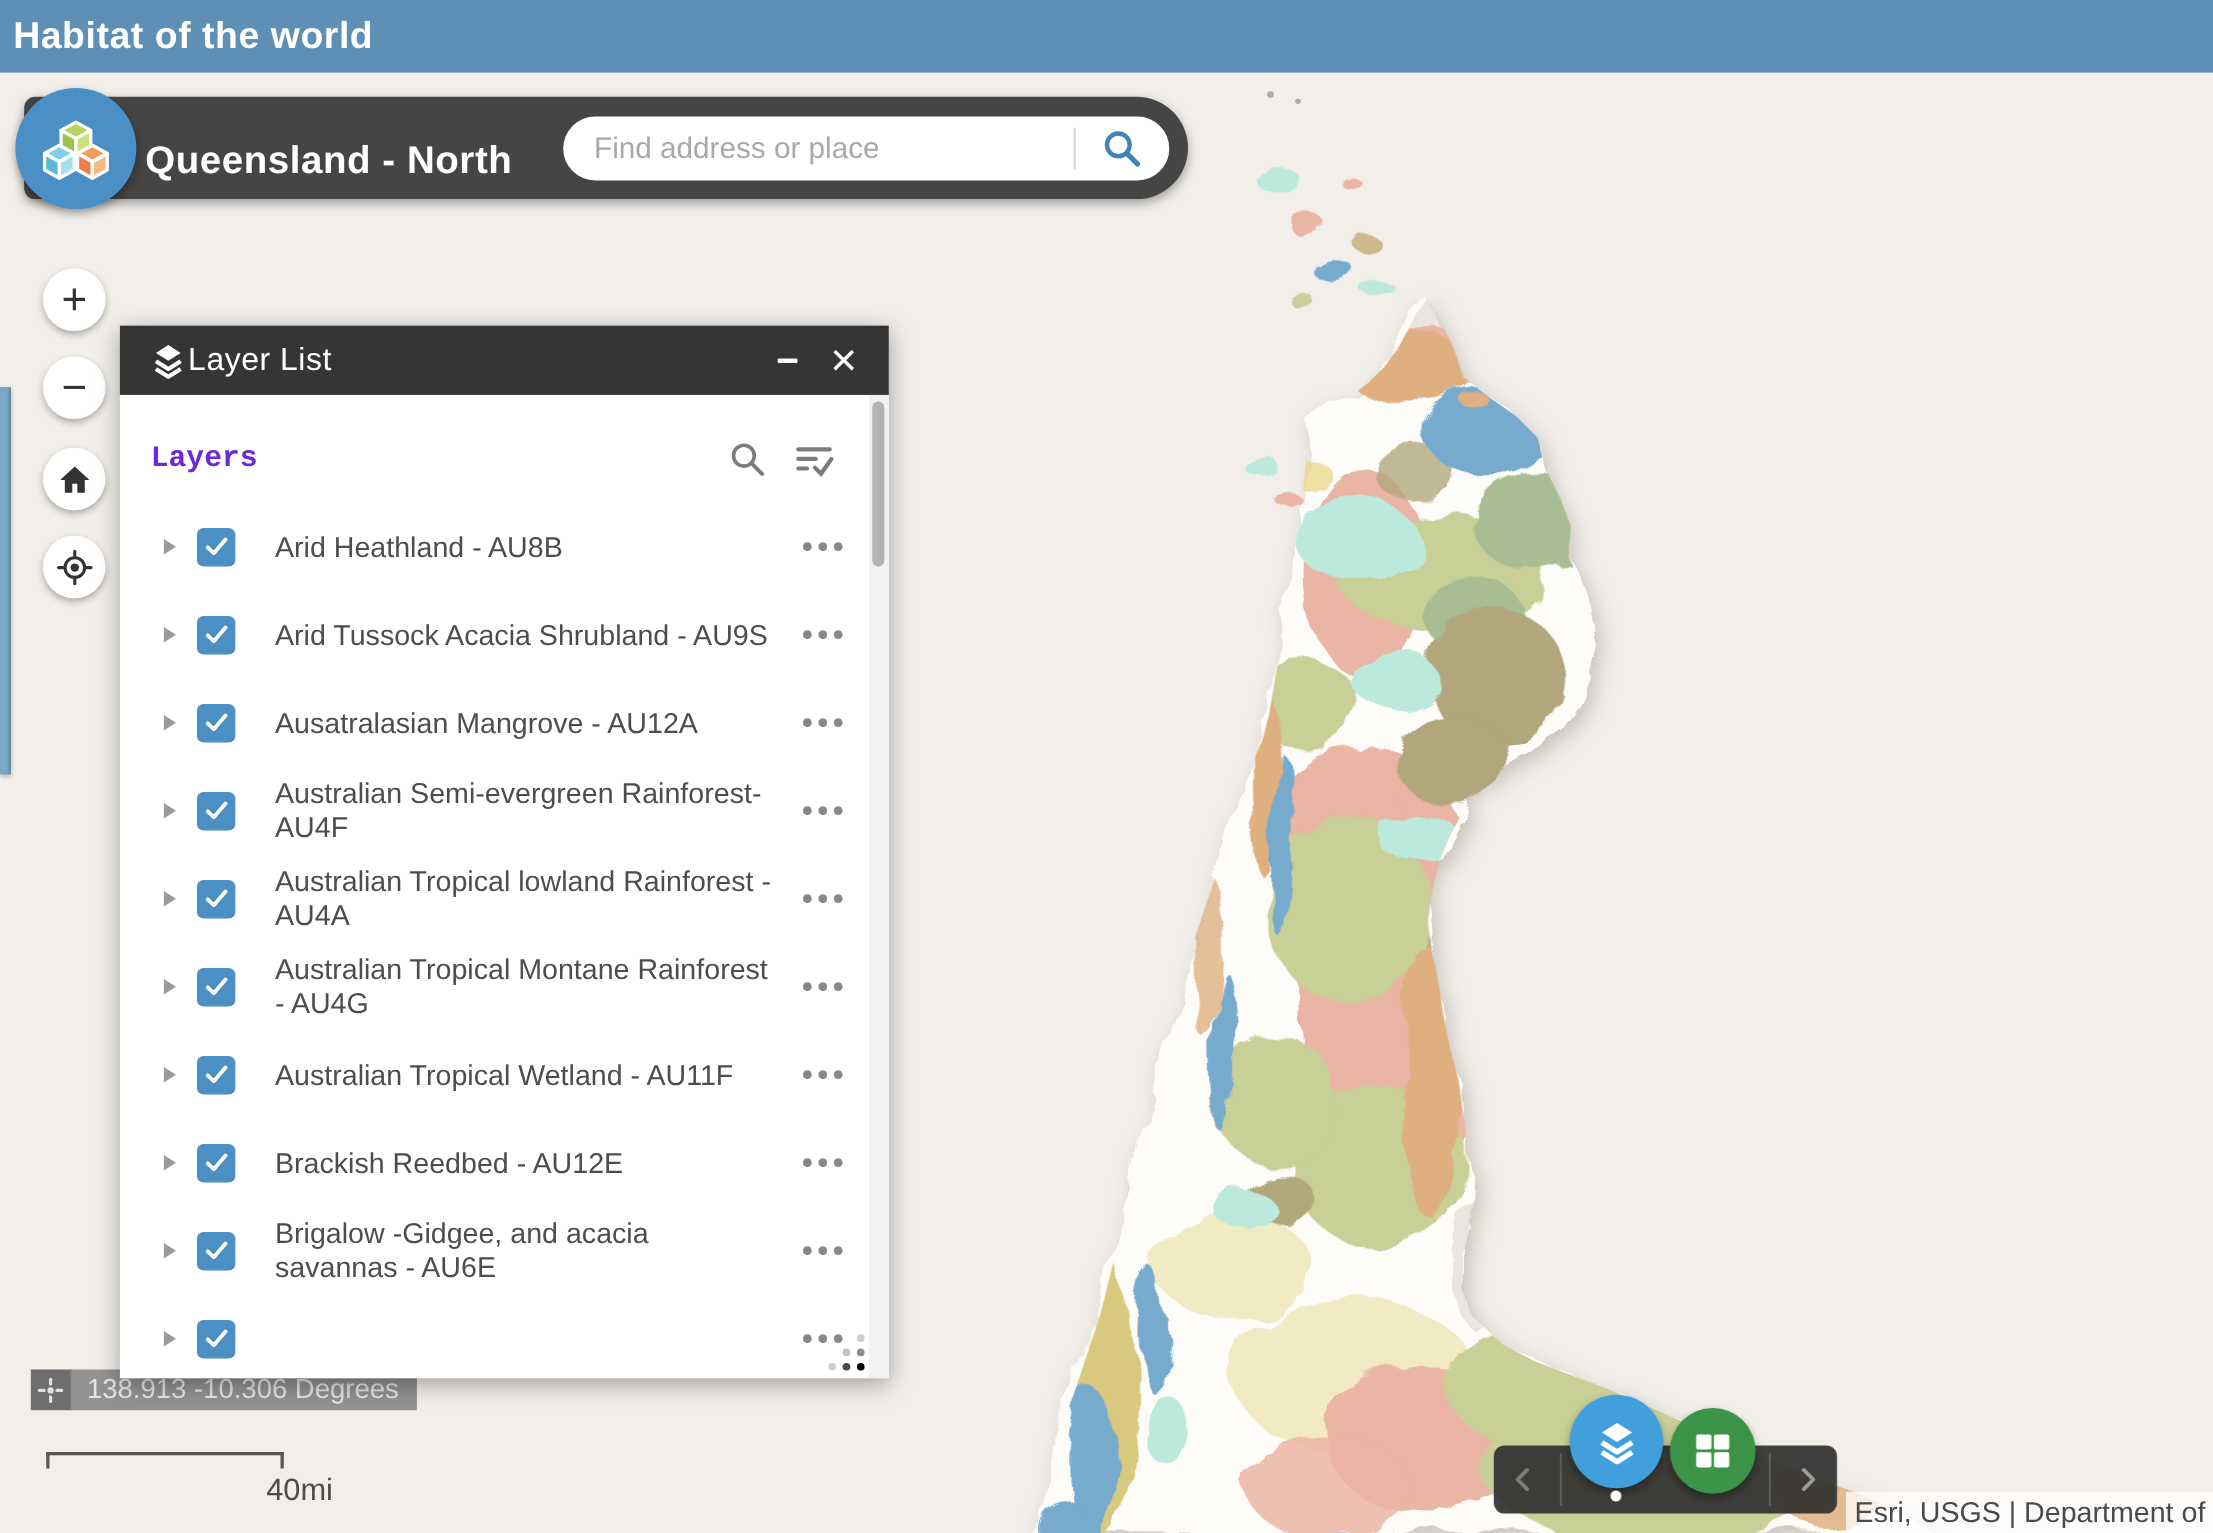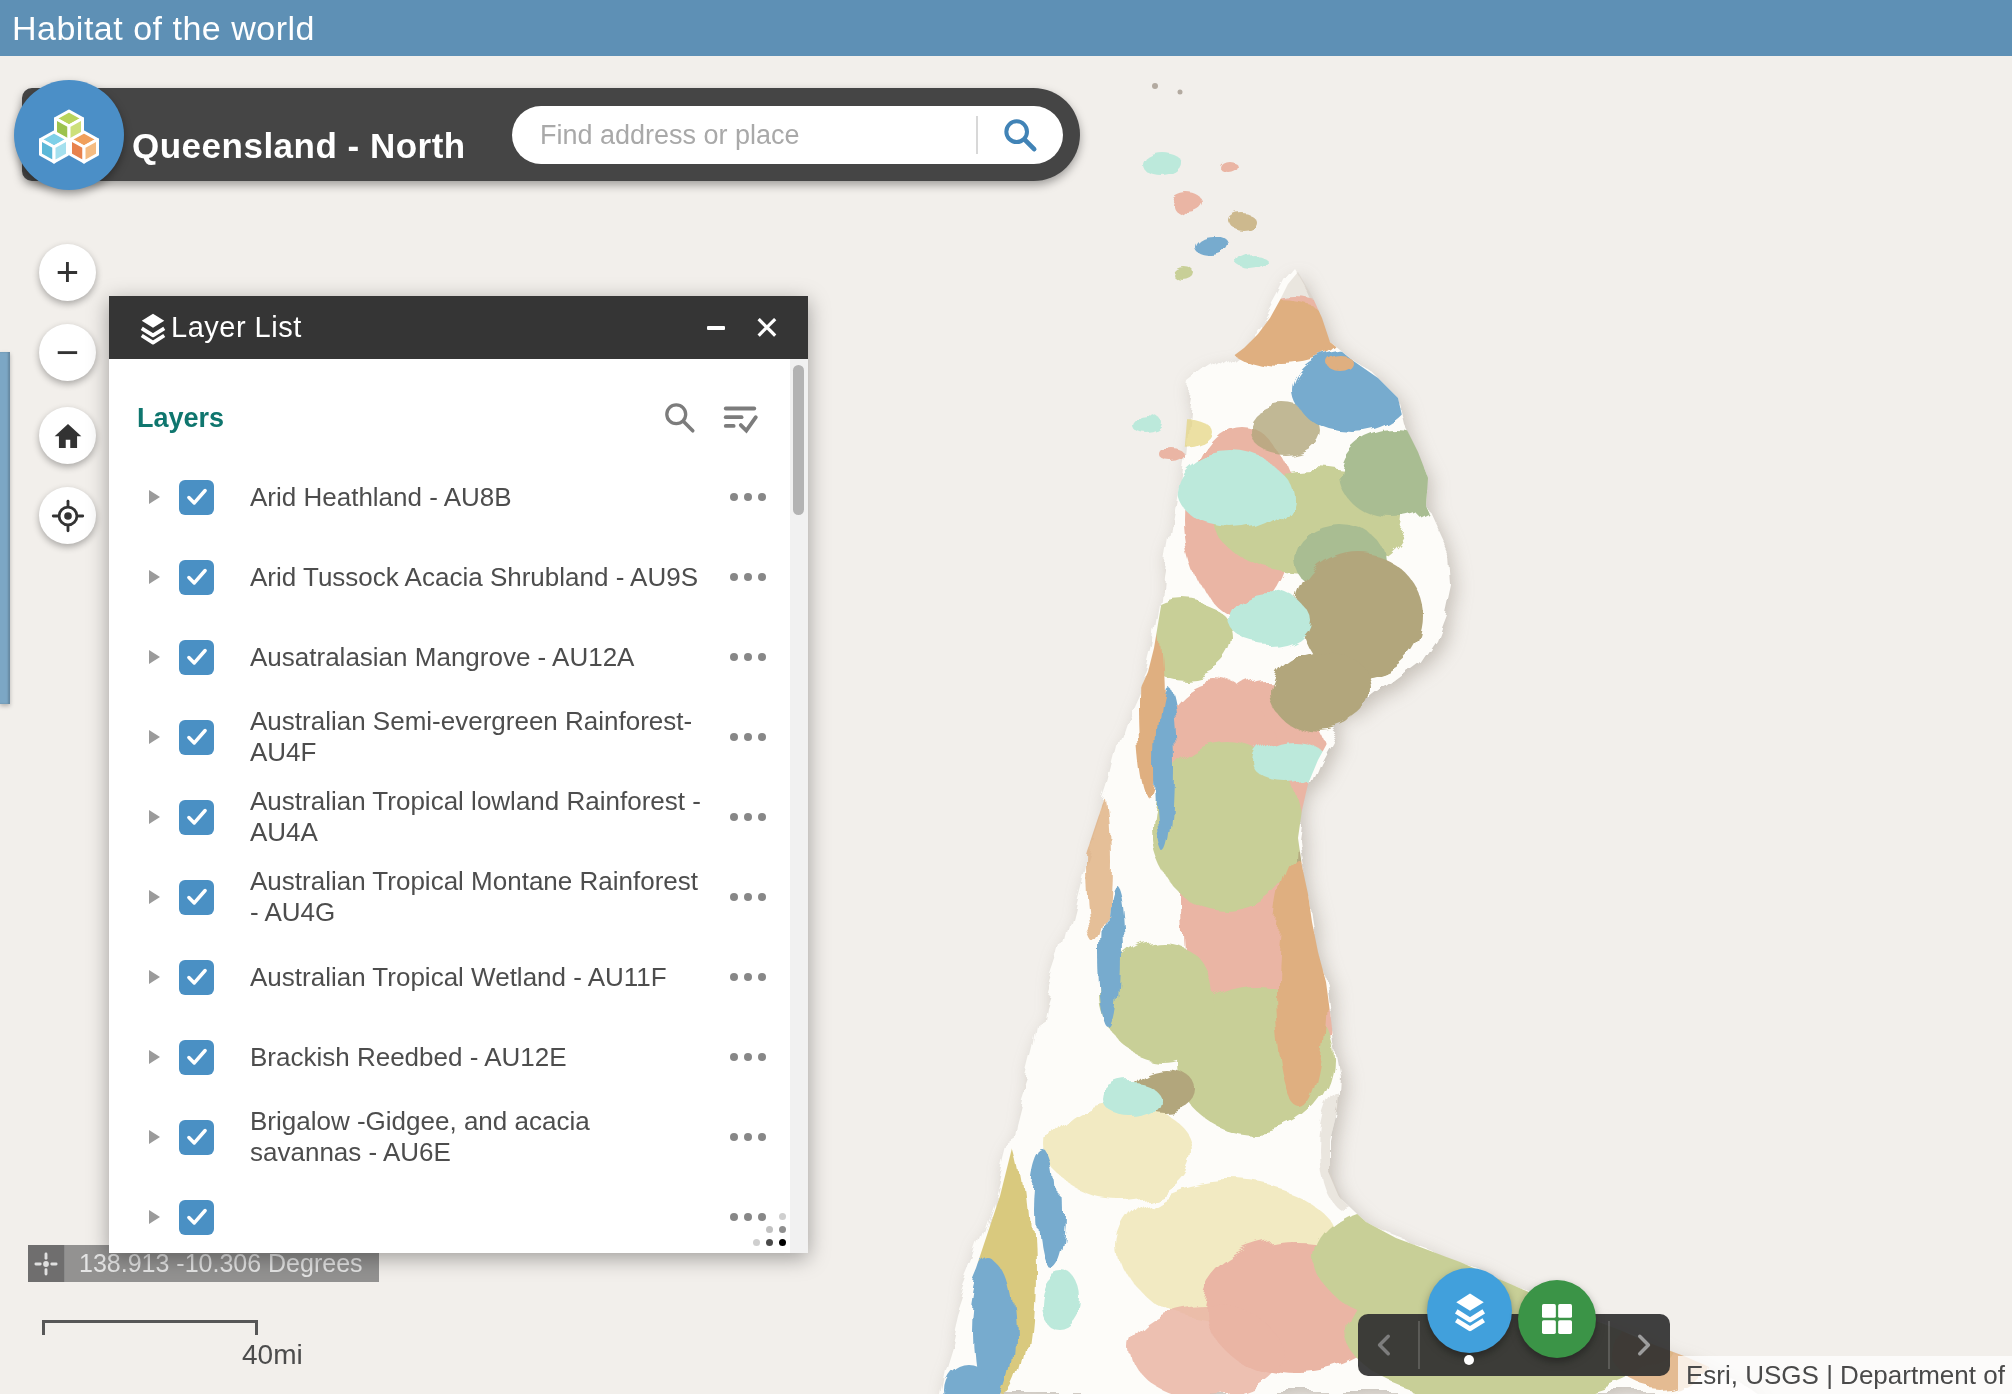--- a/index.html
+++ b/index.html
@@ -6,24 +6,24 @@
   html,body { width:2012px; height:1394px; }
   body {
     position:relative; overflow:hidden;
     font-family:"Liberation Sans", sans-serif;
     background:var(--map-bg,#f2efeb);
   }
   
   #map { position:absolute; inset:0; z-index:0; }
   
   .appbar {
-    position:absolute; left:0; top:0; width:100%; height:56px;
+    position:absolute; left:0; top:0; width:100%; height:66px;
     background:var(--topbar,#5e90b5); z-index:30;
     display:flex; align-items:center; padding-left:12px;
-    color:#fff; font-size:34px; font-weight:400; letter-spacing:.5px;
+    color:#fff; font-size:34px; font-weight:700; letter-spacing:.5px;
   }
   
   .header-pill {
     position:absolute; left:22px; top:88px; width:1058px; height:93px;
     background:var(--header-bar,#454545); border-radius:10px 47px 47px 10px;
     box-shadow:0 4px 10px rgba(0,0,0,.35); z-index:31;
   }
   .logo {
     position:absolute; left:14px; top:80px; width:110px; height:110px;
     border-radius:50%; background:var(--logo-circle,#4b8fc7);
@@ -67,21 +67,21 @@
     display:flex; align-items:center; color:#fff;
   }
   .panel-header .ph-icon { margin-left:26px; display:flex; }
   .panel-title { font-size:29px; letter-spacing:.5px; }
   .ph-min { margin-left:auto; width:40px; height:40px; display:flex; align-items:center; justify-content:center; cursor:pointer; }
   .ph-min span { display:block; width:18px; height:4px; background:#fff; border-radius:1px; overflow:hidden; color:transparent; font-size:0; }
   .ph-close { width:46px; height:46px; margin:0 18px 0 8px; display:flex; align-items:center; justify-content:center;
     color:#fff; font-size:32px; cursor:pointer; font-weight:400; }
   .panel-body { position:relative; flex:1; overflow:hidden; }
   .section-bar { display:flex; align-items:center; margin:30px 48px 10px 28px; height:58px; }
-  .section-label { font-size:27px; font-weight:bold; color:#0f766e; }
+  .section-label { font-size:27px; font-weight:bold; color:#6d28d9;font-family:Liberation Mono, monospace; }
   .section-icons { margin-left:auto; display:flex; gap:20px; align-items:center; }
   .section-icons .sicon { width:40px; height:40px; display:flex; align-items:center; justify-content:center; cursor:pointer; }
   .layer-rows {}
   .layer-row { display:flex; align-items:center; height:80px; padding:0 40px 0 40px;justify-content:center; }
   .caret { width:0; height:0; border-left:11px solid #9b9b9b; border-top:7px solid transparent;
     border-bottom:7px solid transparent; cursor:pointer; flex:0 0 auto; }
   .cbx { width:35px; height:35px; border-radius:6px; background:var(--checkbox,#4a90c4);
     margin-left:19px; flex:0 0 auto; display:flex; align-items:center; justify-content:center; cursor:pointer; }
   .layer-label { margin-left:36px; font-size:26px; line-height:31px; color:#4d4d4d; width:452px; }
   .dots { margin-left:auto; display:flex; gap:6px; cursor:pointer; padding:8px 2px; }

